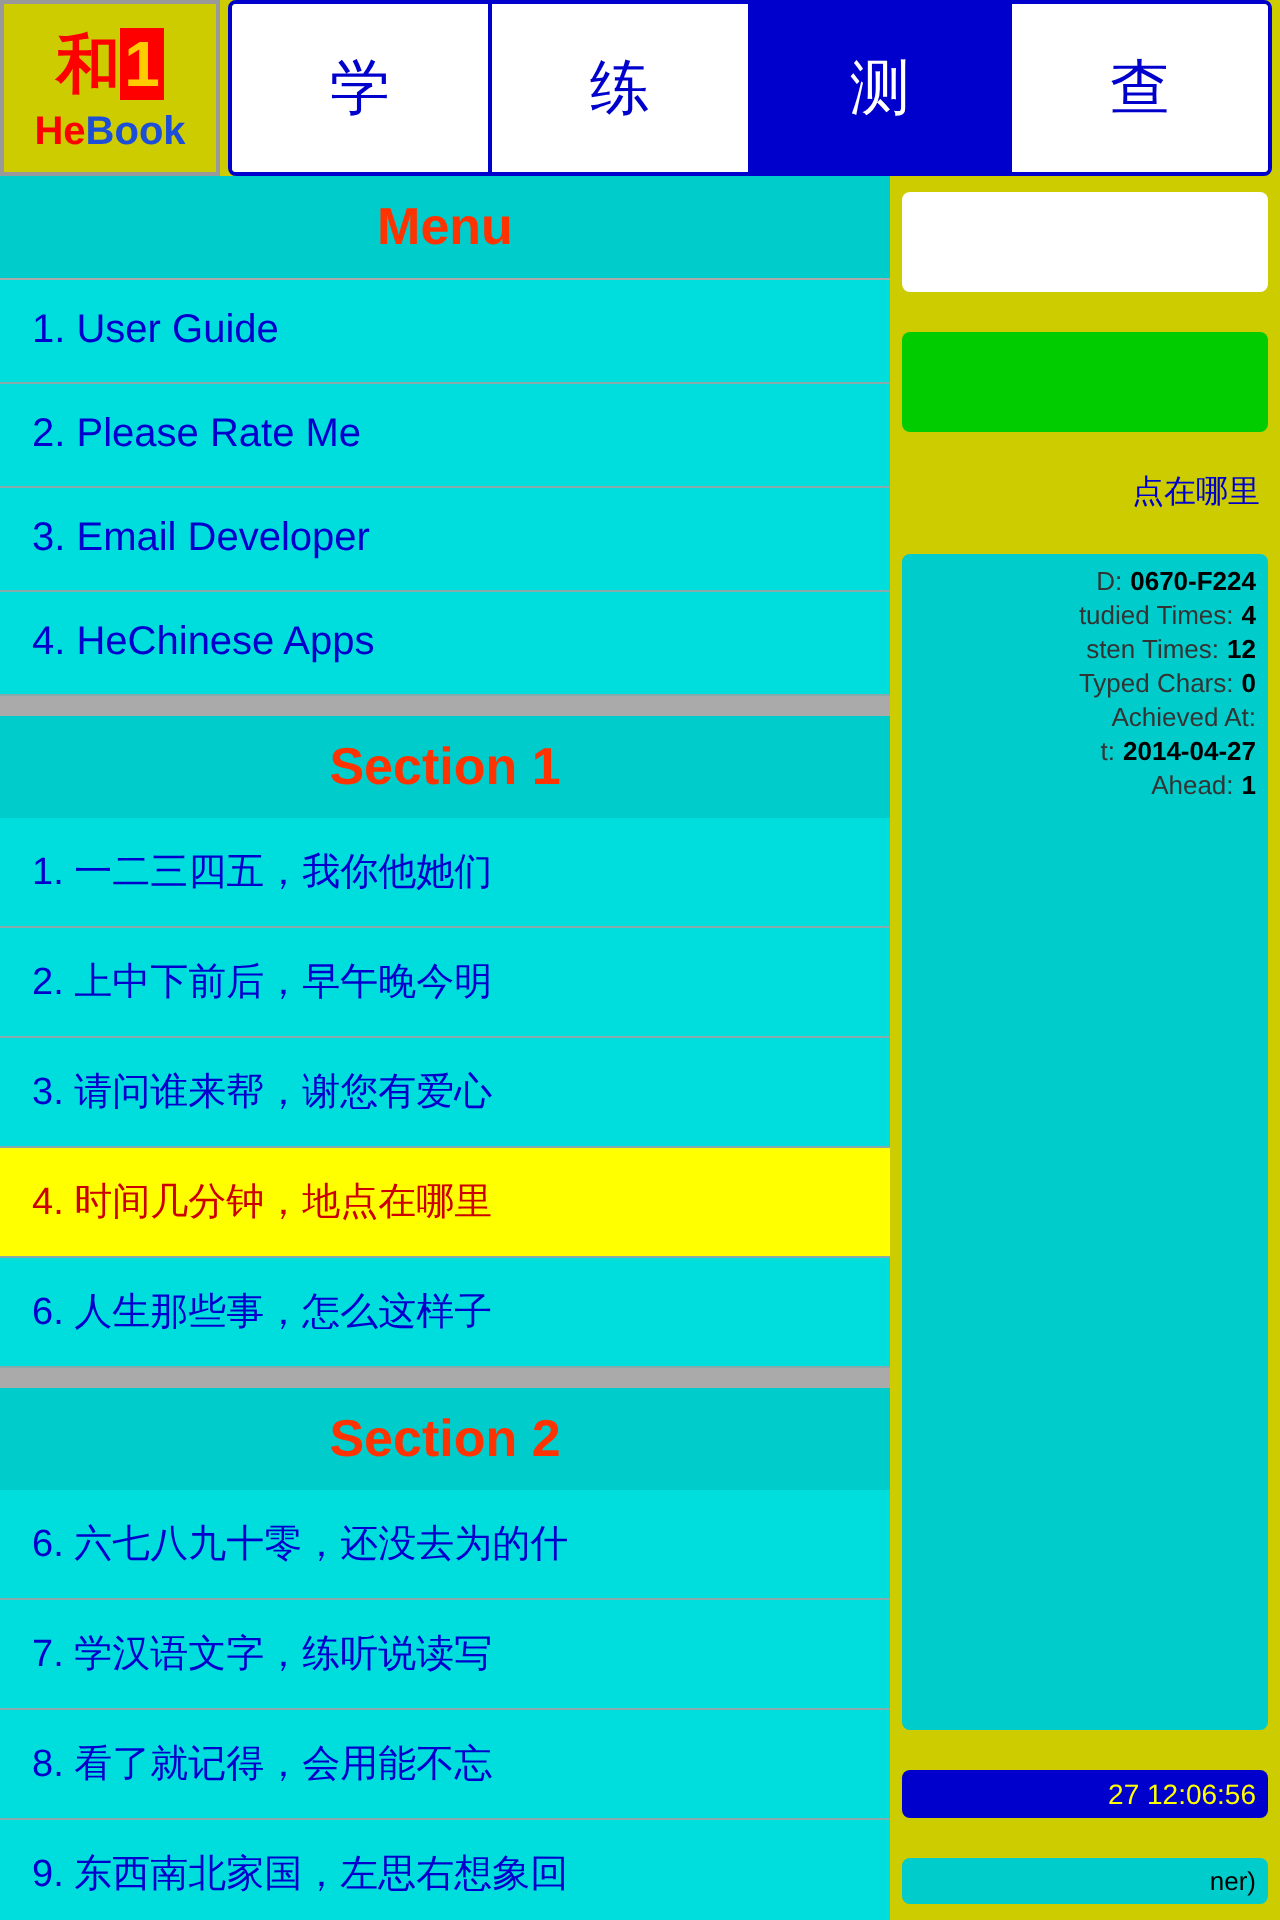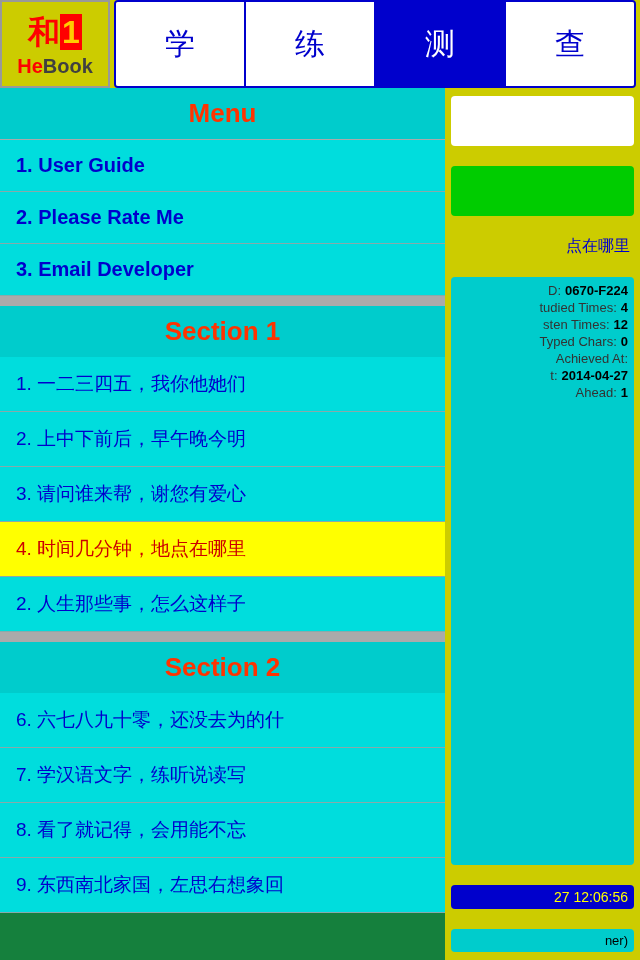--- a/index.html
+++ b/index.html
@@ -33,21 +33,21 @@
       font-size: 32px;
       font-weight: bold;
       color: #000;
     }
     .logo-he {
       color: #ff0000;
       font-size: 20px;
       font-weight: bold;
     }
     .logo-book {
-      color: #404040;
+      color: #1d4ed8;
       font-size: 20px;
       font-weight: bold;
     }
     .nav-tabs {
       display: flex;
       flex: 1;
       height: 88px;
       border: 2px solid #0000cc;
       border-radius: 4px;
       overflow: hidden;
@@ -72,21 +72,21 @@
 
     
     .main-container {
       display: flex;
       height: calc(960px - 88px);
     }
 
     
     .left-panel {
       width: 445px;
-      background: #15803d;
+      background: #f97316;
       overflow-y: auto;
       overflow-x: hidden;
     }
 
     
     .right-panel {
       flex: 1;
       background: #cccc00;
       padding: 8px 6px;
       display: flex;
@@ -137,21 +137,20 @@
       background: #00cccc;
     }
 
     .menu-item {
       padding: 14px 16px;
       font-size: 20px;
       color: #0000cc;
       border-bottom: 1px solid #88aaaa;
       background: #00dddd;
       cursor: pointer;
-      font-weight: bold;
     }
 
     
     .section-divider {
       height: 10px;
       background: #aaaaaa;
     }
 
     
     .lesson-section {
@@ -232,31 +231,32 @@
 
 <div class="main-container">
 
   <div class="left-panel">
 
     <div class="menu-section">
       <div class="section-header">Menu</div>
       <div class="menu-item">1. User Guide</div>
       <div class="menu-item">2. Please Rate Me</div>
       <div class="menu-item">3. Email Developer</div>
+      <div class="menu-item">4. HeChinese Apps</div>
     </div>
 
     <div class="section-divider"></div>
 
     <div class="lesson-section">
       <div class="section-label">Section 1</div>
       <div class="lesson-item">1. 一二三四五，我你他她们</div>
       <div class="lesson-item">2. 上中下前后，早午晚今明</div>
       <div class="lesson-item">3. 请问谁来帮，谢您有爱心</div>
       <div class="lesson-item highlighted">4. 时间几分钟，地点在哪里</div>
-      <div class="lesson-item">2. 人生那些事，怎么这样子</div>
+      <div class="lesson-item">6. 人生那些事，怎么这样子</div>
     </div>
 
     <div class="section-divider"></div>
 
     <div class="lesson-section">
       <div class="section-label">Section 2</div>
       <div class="lesson-item">6. 六七八九十零，还没去为的什</div>
       <div class="lesson-item">7. 学汉语文字，练听说读写</div>
       <div class="lesson-item">8. 看了就记得，会用能不忘</div>
       <div class="lesson-item">9. 东西南北家国，左思右想象回</div>

